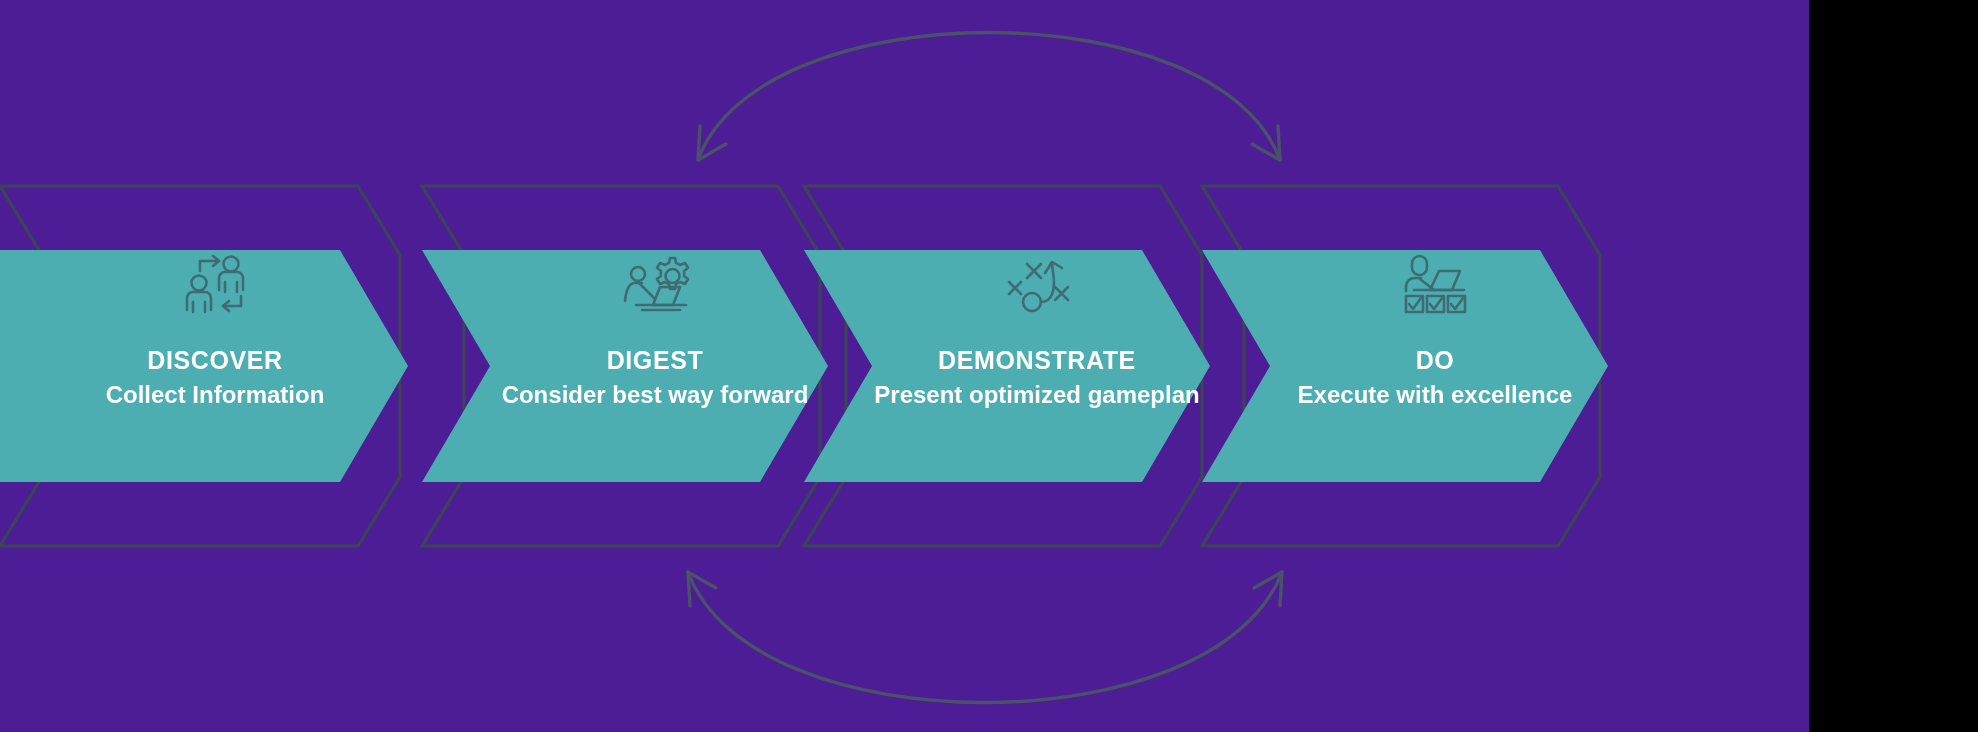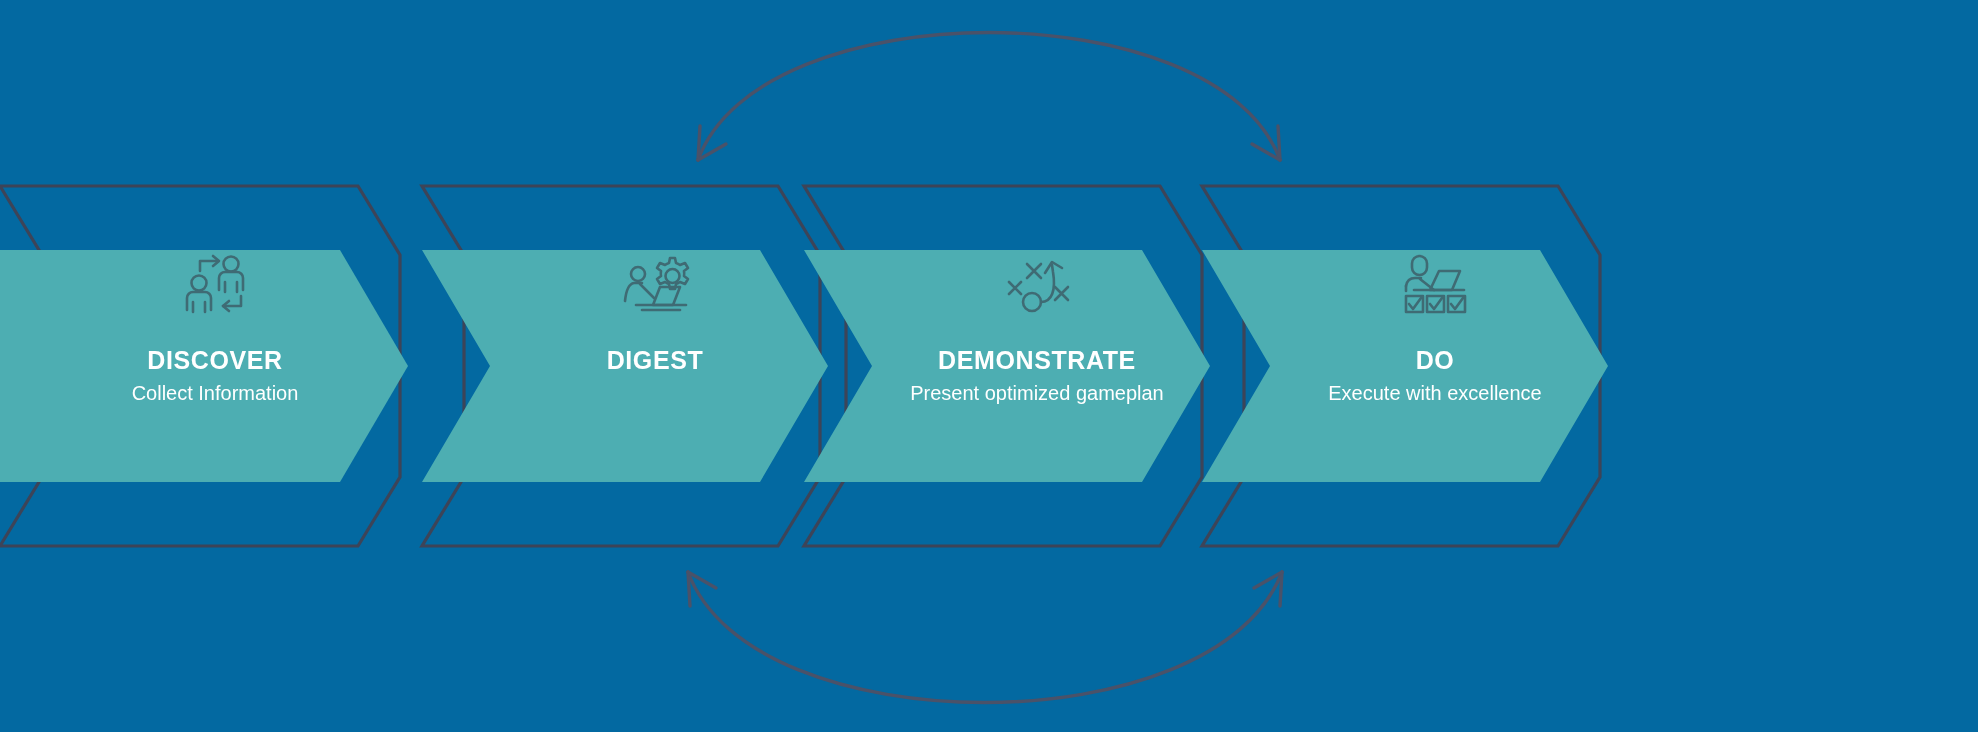--- a/index.html
+++ b/index.html
@@ -9,23 +9,23 @@
     background: #000000;
   }
   body {
     width: 1978px;
     height: 732px;
     overflow: hidden;
     font-family: "Liberation Sans", sans-serif;
   }
   #stage {
     position: relative;
-    width: 1978px;
+    width: 1809px;
     height: 732px;
-    background: #0369a1;
+    background: #4c1d95;
   }
   #arcs {
     position: absolute;
     left: 0;
     top: 0;
     width: 1978px;
     height: 732px;
     pointer-events: none;
   }
   #steps {
@@ -67,22 +67,22 @@
     color: #ffffff;
     font-size: 25px;
     font-weight: bold;
     letter-spacing: 0.6px;
     line-height: 1.15;
     margin-bottom: 6px;
   }
   .step-sub {
     display: block;
     color: #ffffff;
-    font-size: 20px;
-    font-weight: normal;
+    font-size: 24px;
+    font-weight: bold;
     line-height: 1.2;
   }
 </style>
 </head>
 <body>
 
 <div id="stage">
 
   <svg id="arcs" viewBox="0 0 1978 732">
     <g fill="none" stroke="#4a5269" stroke-width="3.4" stroke-linecap="round" stroke-linejoin="round">
@@ -136,20 +136,21 @@
           <path d="M 52 4 l 5 0 l 1 5 a 14 14 0 0 1 4 2 l 5 -2 l 3 5 l -4 3 a 14 14 0 0 1 0 5 l 4 3 l -3 5 l -5 -2 a 14 14 0 0 1 -4 2 l -1 5 l -5 0 l -1 -5 a 14 14 0 0 1 -4 -2 l -5 2 l -3 -5 l 4 -3 a 14 14 0 0 1 0 -5 l -4 -3 l 3 -5 l 5 2 a 14 14 0 0 1 4 -2 Z"></path>
           <circle cx="54.5" cy="22" r="7"></circle>
           <circle cx="20" cy="20" r="7"></circle>
           <path d="M 7 47 C 8 37 10 30 16 29 l 8 0"></path>
           <path d="M 22 30 L 36 44"></path>
           <path d="M 35 51 L 42 33 L 62 33 L 55 51 Z"></path>
           <path d="M 18 51 L 68 51"></path>
           <path d="M 24 56 L 62 56"></path>
         </svg>
         <span class="step-title">DIGEST</span>
+        <span class="step-sub">Consider best way forward</span>
       </div>
     </div>
 
     <div class="step" style="left:1160px;">
       <svg class="step-svg" viewBox="0 0 510 732">
         <path d="M 42 186 L 398 186 L 440 255 L 440 477 L 398 546 L 42 546 L 84 477 L 84 255 Z" fill="none" stroke="#3d4458" stroke-width="3.2"></path>
         <path d="M 42 250 L 380 250 L 448 366 L 380 482 L 42 482 L 110 366 Z" fill="#4daeb2" stroke="none"></path>
       </svg>
       <div class="step-content" style="left:60px;">
         <svg class="step-icon" viewBox="0 0 74 62" fill="none" stroke="#3f6b74" stroke-width="2.6" stroke-linecap="round" stroke-linejoin="round">

